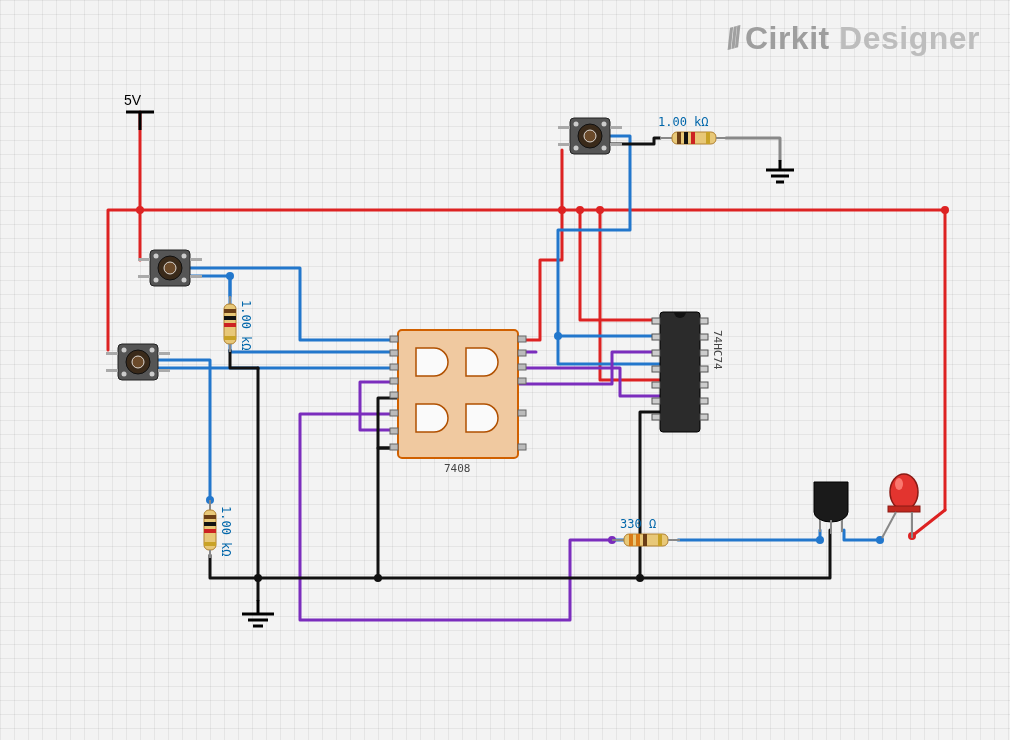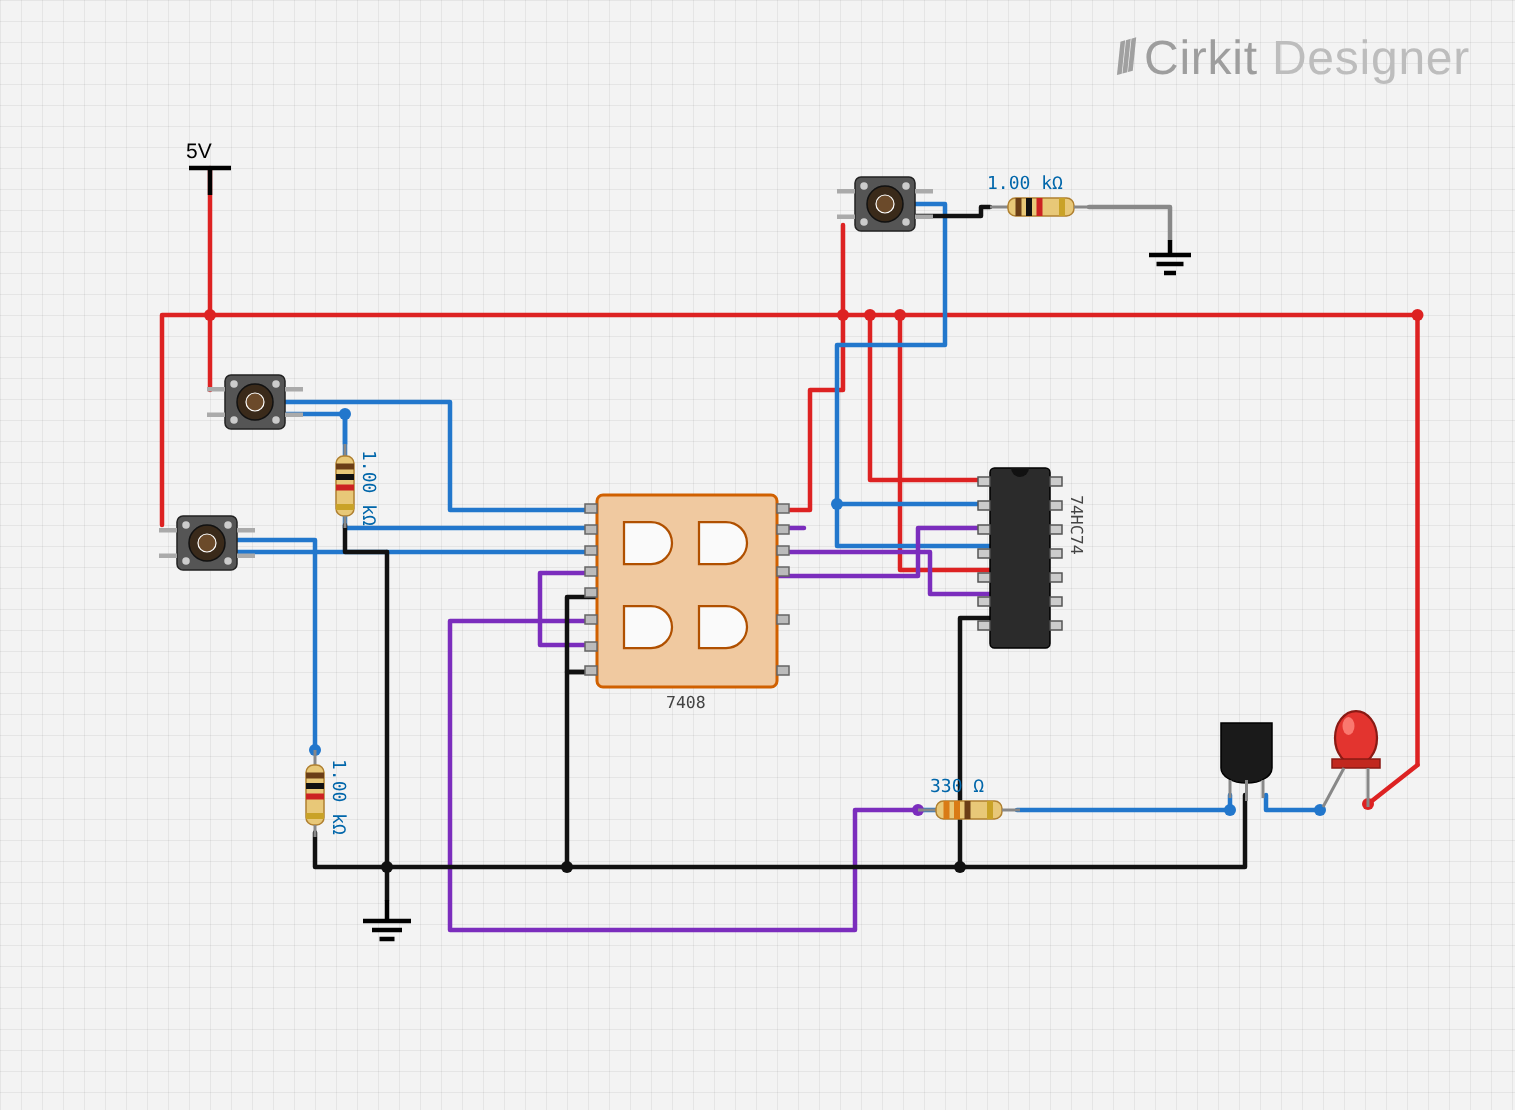--- a/index.html
+++ b/index.html
@@ -25,22 +25,22 @@
     top: 20px;
     right: 30px;
     font-size: 32px;
     font-weight: 600;
     color: #9e9e9e;
     letter-spacing: 0.5px;
     display: flex;
     align-items: center;
     gap: 8px;
   }
-  .logo .brand-bold { font-weight: 400; color: #9e9e9e; }
-  .logo .brand-light { font-weight: 400; color: #bdbdbd; }
+  .logo .brand-bold { font-weight: 700; color: #9e9e9e; }
+  .logo .brand-light { font-weight: 700; color: #bdbdbd; }
   .logo-icon {
     display: inline-block;
     transform: rotate(-15deg);
     font-style: italic;
     font-weight: 900;
     color: #a0a0a0;
     font-size: 28px;
     letter-spacing: -4px;
   }
   svg.diagram {

